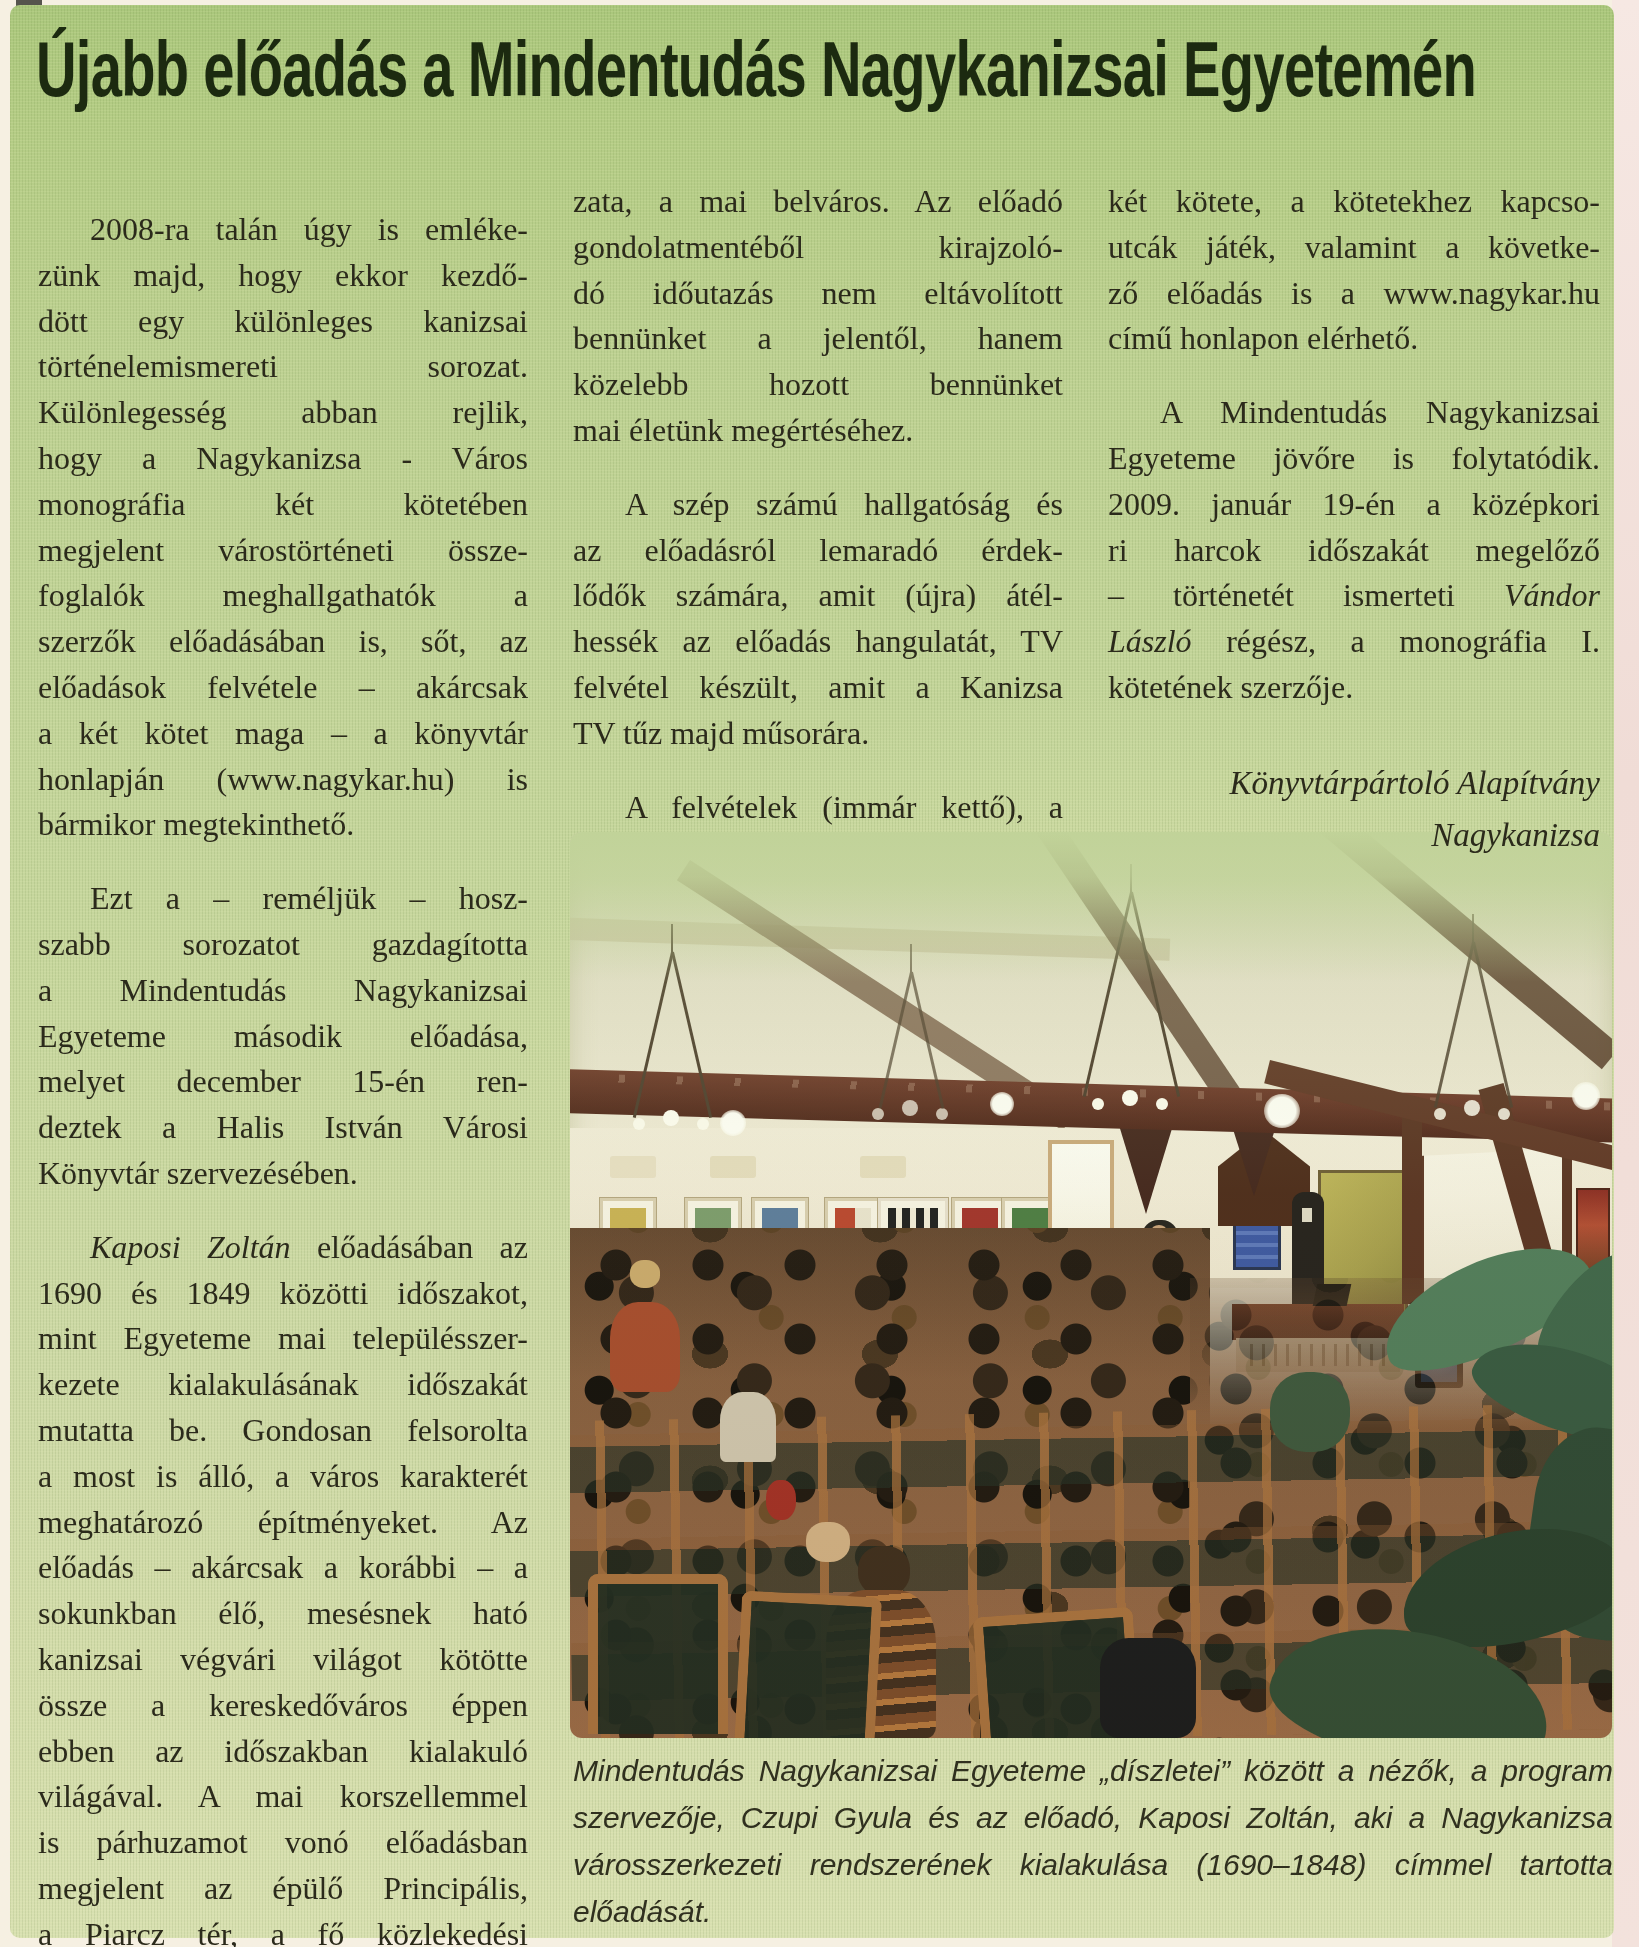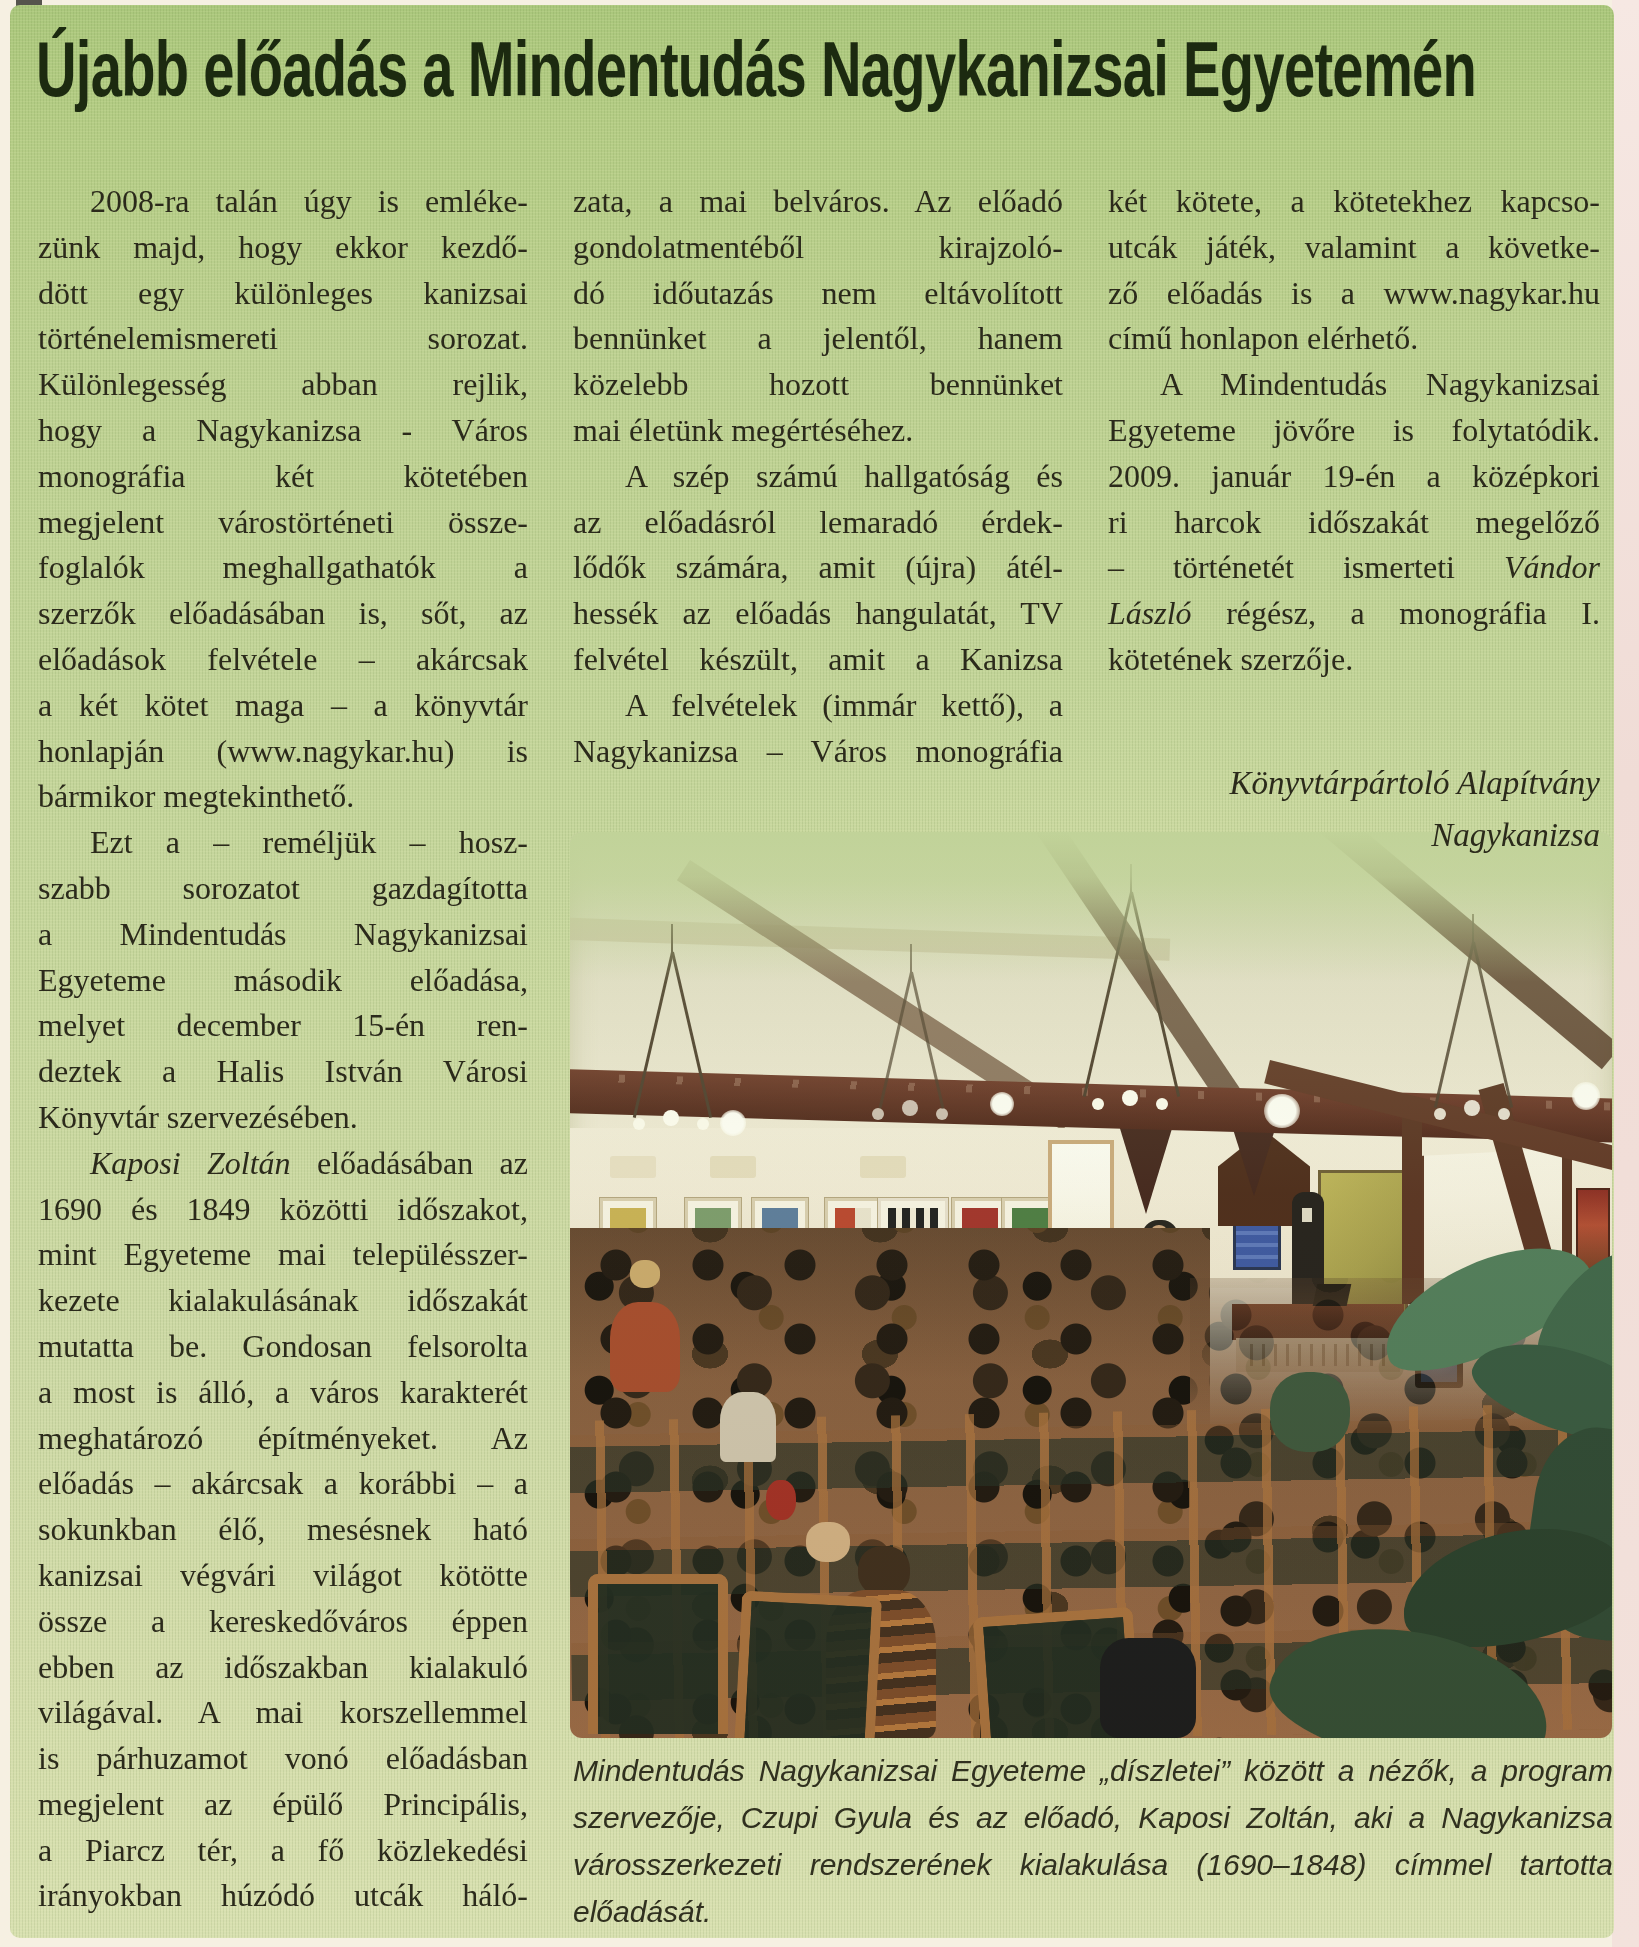--- a/index.html
+++ b/index.html
@@ -17,21 +17,21 @@
         background:
           repeating-linear-gradient(0deg, rgba(255,255,205,.10) 0 1px, rgba(0,0,0,0) 1px 3px),
           repeating-linear-gradient(90deg, rgba(80,110,40,.10) 0 1px, rgba(0,0,0,0) 1px 3px);}
   .headline{position:absolute;left:36px;top:24px;margin:0;white-space:nowrap;
         font-family:"Liberation Sans",sans-serif;font-weight:bold;font-size:78px;
         letter-spacing:-1px;color:#1c2a10;transform:scaleX(.72);transform-origin:left top;}
   .col{position:absolute;top:179px;width:490px;font-size:32px;color:#2b2a1b;}
   .col-1{left:38px;} .col-2{left:573px;} .col-3{left:1108px;width:492px;}
   .col .line{white-space:nowrap;height:45.8px;line-height:45.8px;
         text-align:justify;text-align-last:justify;}
-  .col .line.indent{text-indent:52px;}
+  .col .line.indent{text-indent:52px;margin-top:28px;}
   .col .line.end{text-align-last:left;}
   .signature{position:absolute;left:1108px;top:757px;width:492px;font-style:italic;
         font-size:33px;color:#2b2a1b;}
   .signature .line{white-space:nowrap;height:52px;line-height:52px;text-align:right;}
   .caption{position:absolute;left:573px;top:1747px;width:1040px;
         font-family:"Liberation Sans",sans-serif;font-style:italic;font-size:30px;color:#30301f;}
   .caption .line{white-space:nowrap;height:47px;line-height:47px;
         text-align:justify;text-align-last:justify;}
   .caption .line.end{text-align-last:left;}
 
@@ -173,20 +173,21 @@
       <div class="line">gondolatmentéből kirajzoló-</div>
       <div class="line">dó időutazás nem eltávolított</div>
       <div class="line">bennünket a jelentől, hanem</div>
       <div class="line">közelebb hozott bennünket</div>
       <div class="line end">mai életünk megértéséhez.</div>
       <div class="line indent">A szép számú hallgatóság és</div>
       <div class="line">az előadásról lemaradó érdek-</div>
       <div class="line">lődők számára, amit (újra) átél-</div>
       <div class="line">hessék az előadás hangulatát, TV</div>
       <div class="line">felvétel készült, amit a Kanizsa</div>
+      <div class="line end">TV tűz majd műsorára.</div>
       <div class="line indent">A felvételek (immár kettő), a</div>
       <div class="line">Nagykanizsa – Város monográfia</div>
     </div>
   <div class="col col-3">
       <div class="line">két kötete, a kötetekhez kapcso-</div>
       <div class="line">utcák játék, valamint a követke-</div>
       <div class="line">ző előadás is a www.nagykar.hu</div>
       <div class="line end">című honlapon elérhető.</div>
       <div class="line indent">A Mindentudás Nagykanizsai</div>
       <div class="line">Egyeteme jövőre is folytatódik.</div>

